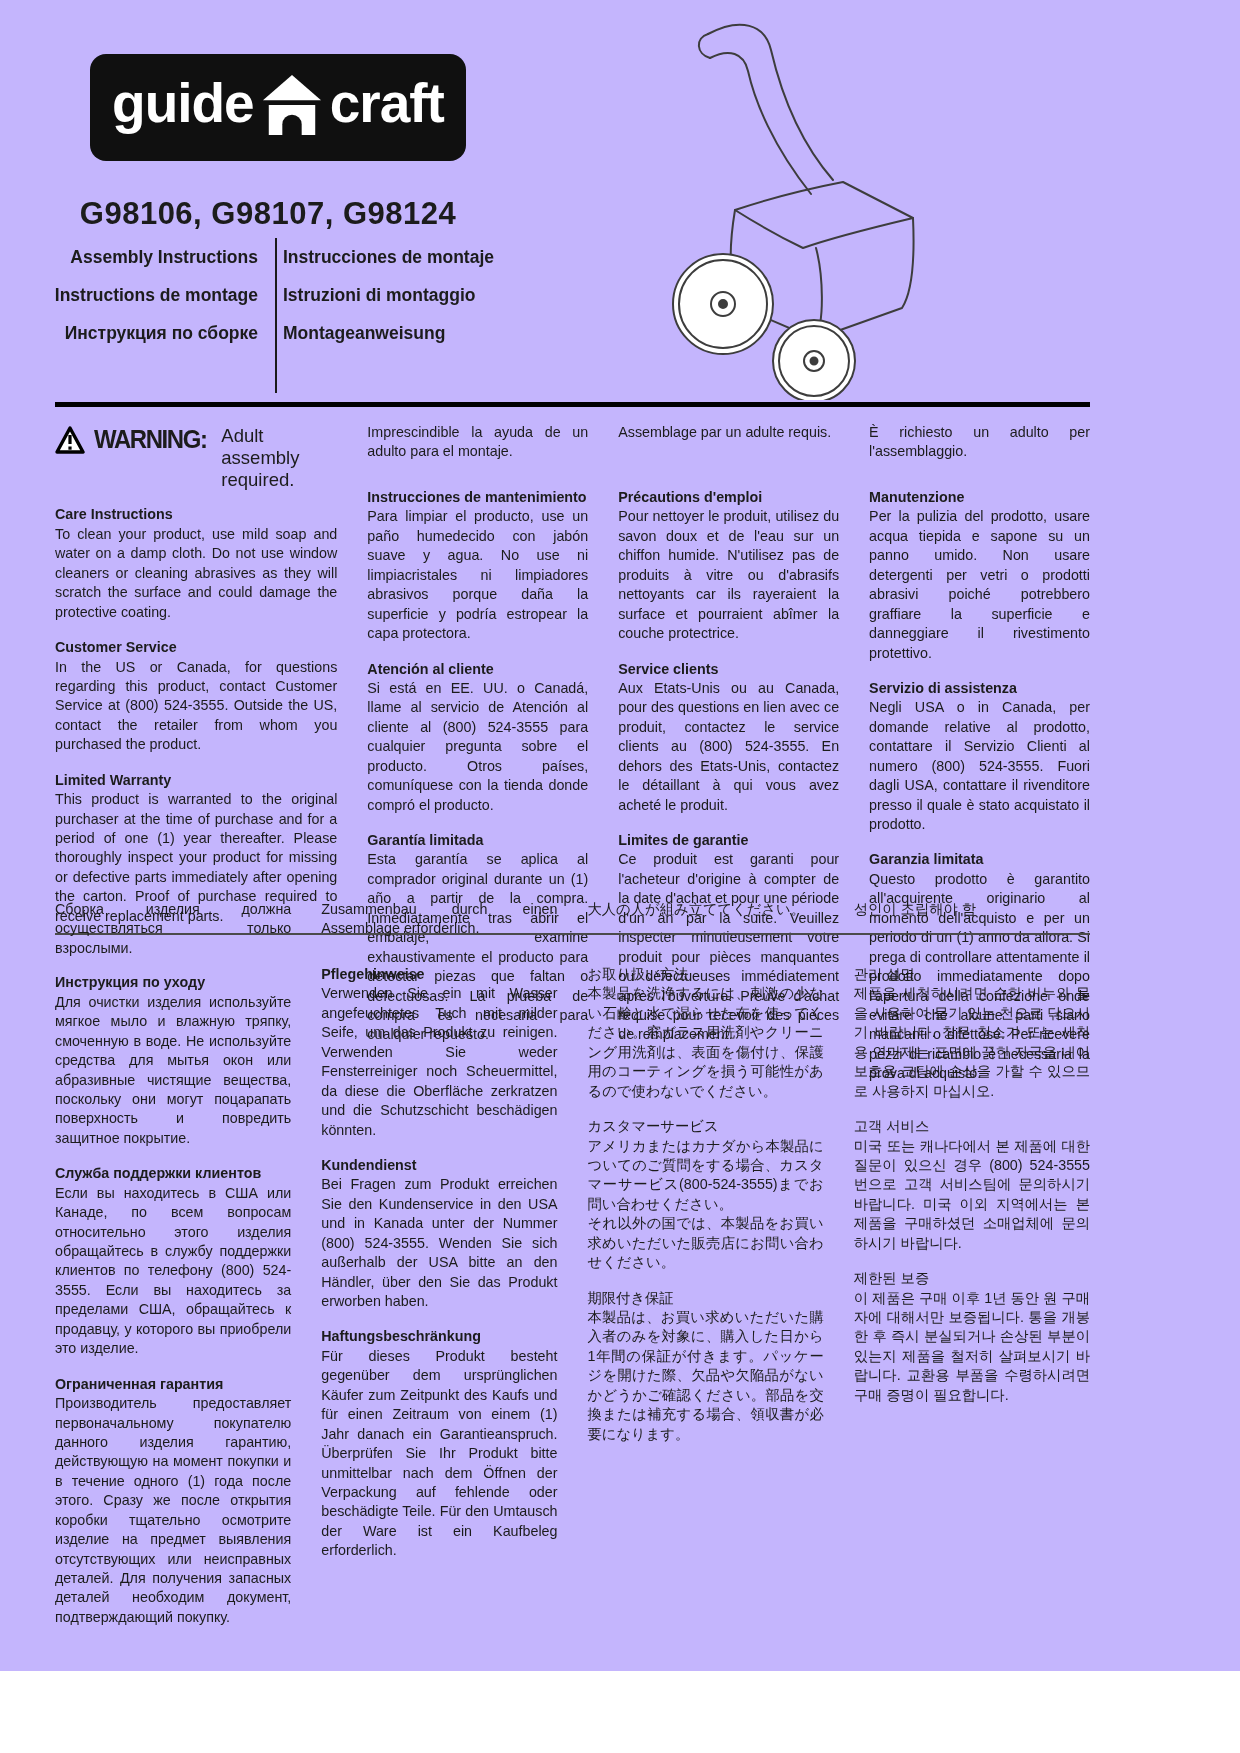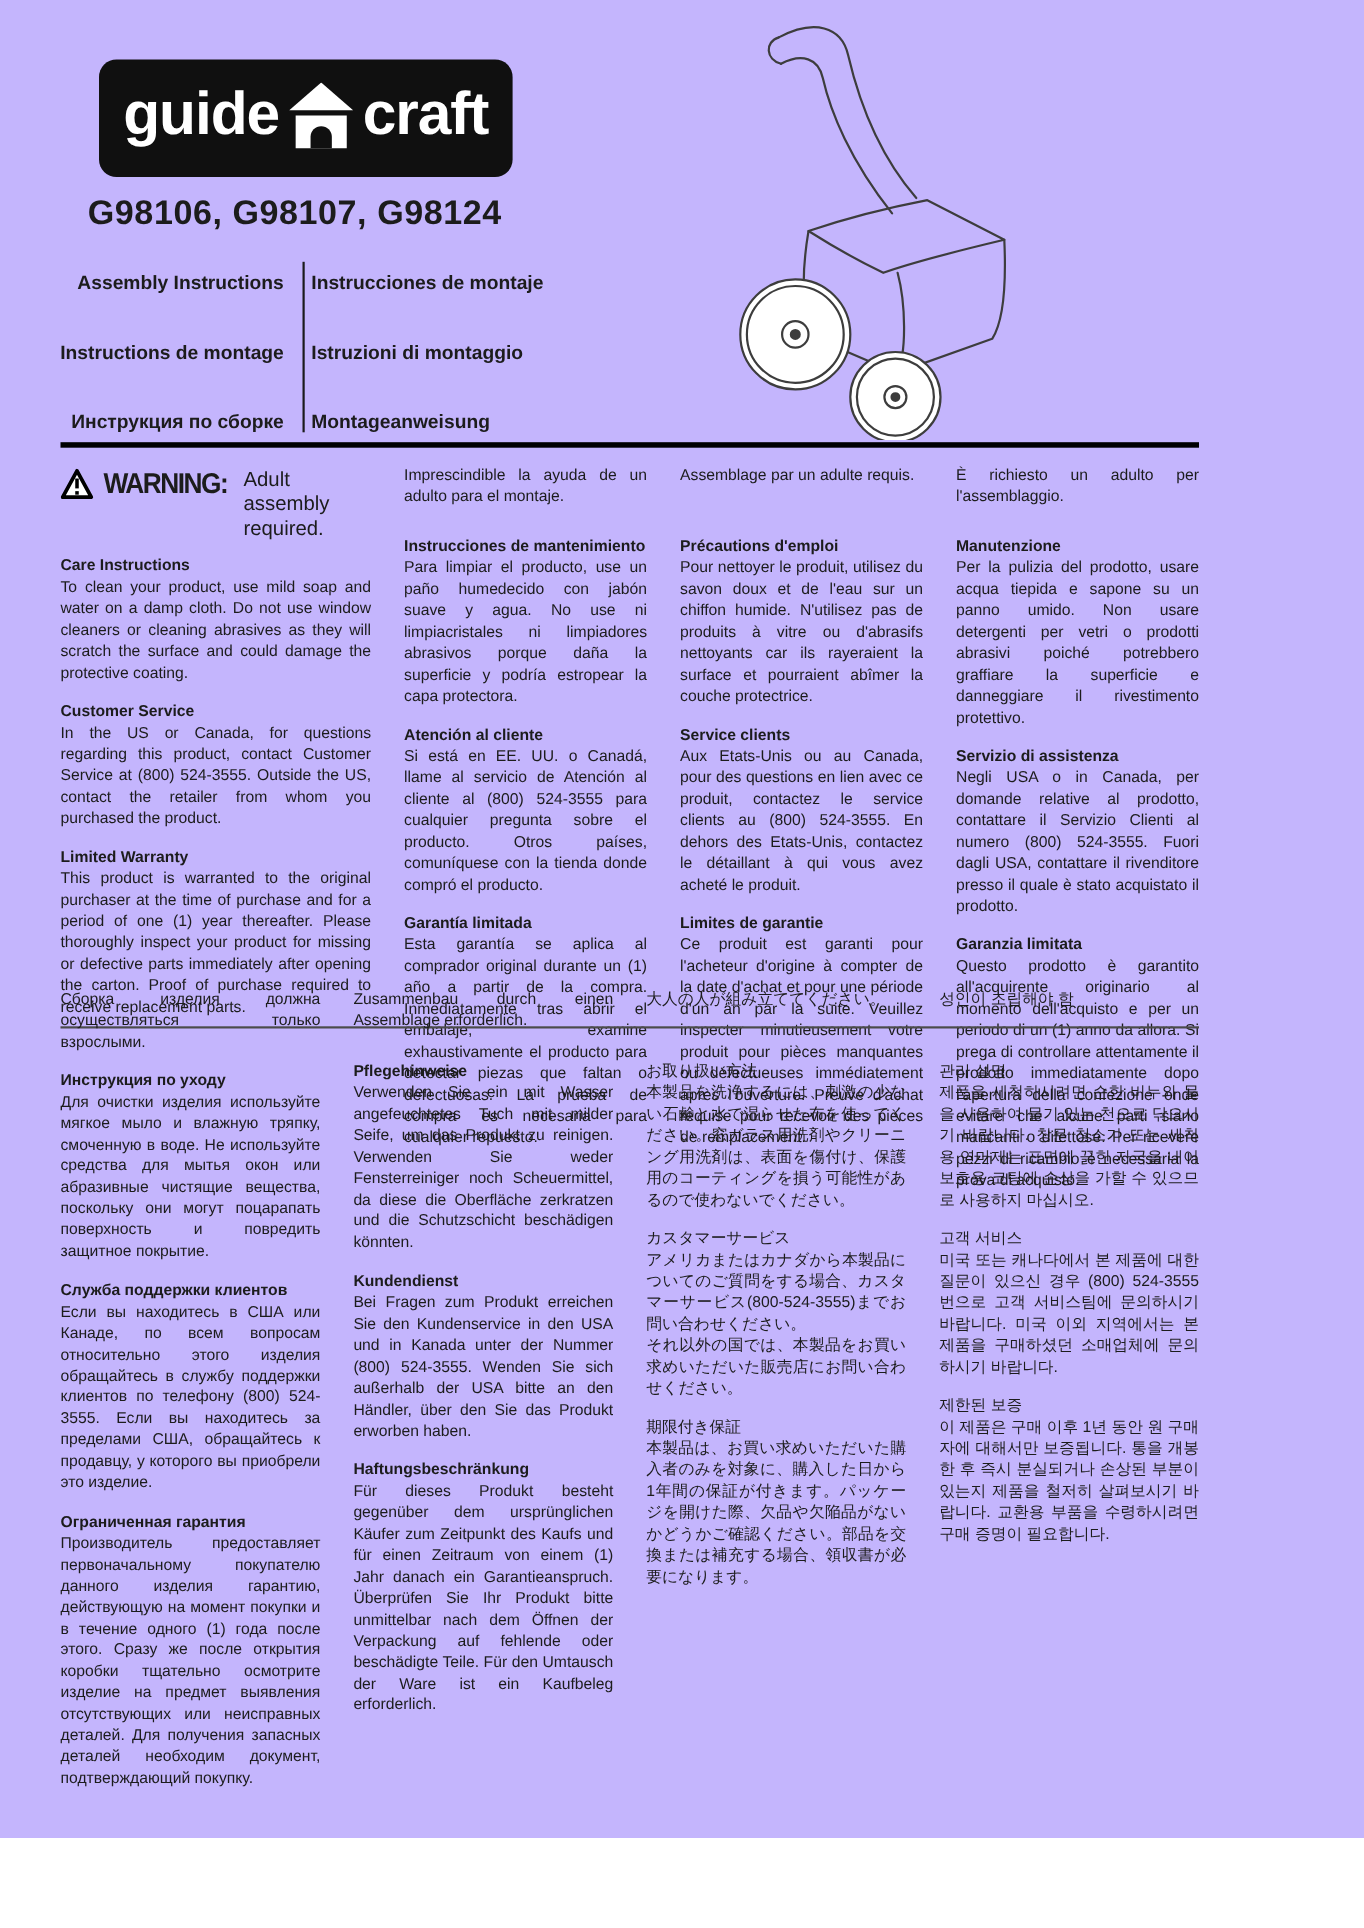--- a/index.html
+++ b/index.html
@@ -13,26 +13,26 @@
   
   .logo {
     position:absolute; left:90px; top:54px; width:376px; height:107px;
     background:#101010; border-radius:16px;
     display:flex; align-items:center; justify-content:center; gap:7px;
   }
   .logo-word { color:#ffffff; font-size:55px; font-weight:bold; letter-spacing:-1px; line-height:1; padding-bottom:8px; }
   .house-icon { display:block; margin-top:-6px; }
 
   .product-codes {
-    position:absolute; left:58px; top:176px; width:420px;
+    position:absolute; left:58px; top:196px; width:420px;
     text-align:center; font-size:31px; font-weight:bold; letter-spacing:0.5px;
   }
 
   .lang-table { position:absolute; left:55px; top:238px; display:flex; }
-  .lt-col { display:flex; flex-direction:column;gap:25px; }
+  .lt-col { display:flex; flex-direction:column; }
   .lt-left  { width:220px; }
   .lt-right { padding-left:6px; }
   .lt-cell { font-weight:bold; font-size:17.5px; height:38px; display:flex; align-items:center; white-space:nowrap; }
   .lt-left .lt-cell { justify-content:flex-end; padding-right:17px; }
   .lt-divider { width:2px; background:#1b1b1b; height:155px; }
 
   .pram { position:absolute; left:615px; top:10px; }
 
   .rule-thick { position:absolute; left:55px; top:402px; width:1035px; height:5px; background:#000; }
   .rule-thin  { position:absolute; left:55px; top:933px; width:1035px; height:2px; background:#4b4b4b; }

